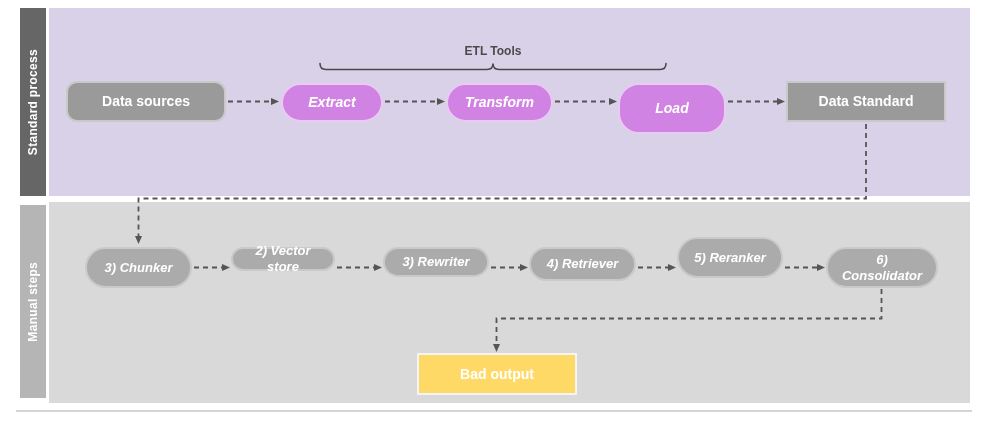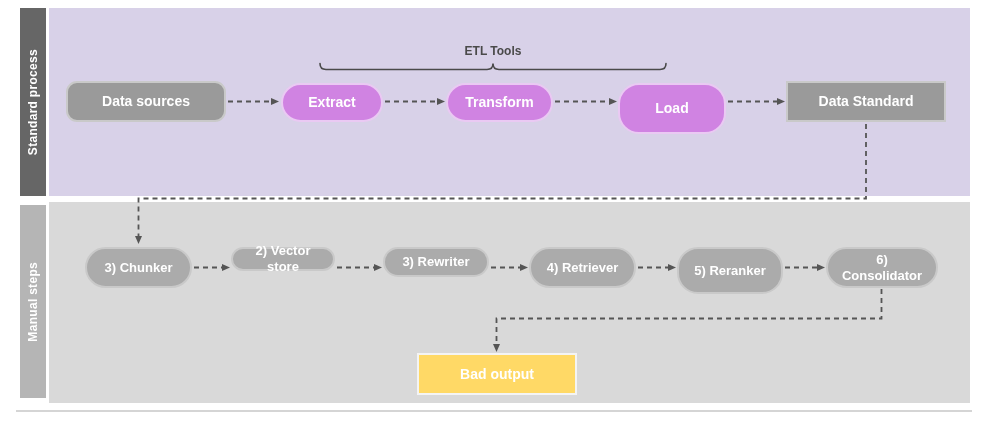--- a/index.html
+++ b/index.html
@@ -56,21 +56,21 @@
     display: flex;
     align-items: center;
     justify-content: center;
     color: #ffffff;
     font-weight: bold;
     text-align: center;
     box-sizing: border-box;
   }
   .node span { white-space: pre-line; line-height: 1.2; }
   .rect-node   { background: #9a9a9a; border: 2px solid #c9c9c9; font-size: 14px; }
-  .pill        { border-radius: 21px; }
+  .pill        { border-radius: 21px; font-style: italic; }
   .etl-pill    { background: #d083e2; border: 2px solid #eac9f3; font-size: 14px; }
   .manual-pill { background: #ababab; border: 2px solid #c9c9c9; font-size: 13px; }
   .yellow-node { background: #ffd966; border: 2px solid #f4f4f4; font-size: 14px; }
 
   .etl-tools-label {
     position: absolute;
     left: 433px; top: 44px; width: 120px;
     text-align: center;
     color: #4a4a4a;
     font-weight: bold;
@@ -145,24 +145,24 @@
   <div class="node pill manual-pill" style="left:85px; top:247px; width:107px; height:41px;">
     <span>3) Chunker</span>
   </div>
   <div class="node pill manual-pill" style="left:231px; top:247px; width:104px; height:24px;">
     <span>2) Vector
 store</span>
   </div>
   <div class="node pill manual-pill" style="left:383px; top:247px; width:106px; height:30px;">
     <span>3) Rewriter</span>
   </div>
-  <div class="node pill manual-pill" style="left:529px; top:247px; width:107px; height:41px;">
+  <div class="node pill manual-pill" style="left:529px; top:247px; width:107px; height:34px;">
     <span>4) Retriever</span>
   </div>
-  <div class="node pill manual-pill" style="left:677px; top:247px; width:106px; height:47px;">
+  <div class="node pill manual-pill" style="left:677px; top:237px; width:106px; height:41px;">
     <span>5) Reranker</span>
   </div>
   <div class="node pill manual-pill" style="left:826px; top:247px; width:112px; height:41px;">
     <span>6)
 Consolidator</span>
   </div>
 
   <div class="node yellow-node" style="left:417px; top:353px; width:160px; height:42px;">
     <span>Bad output</span>
   </div>

